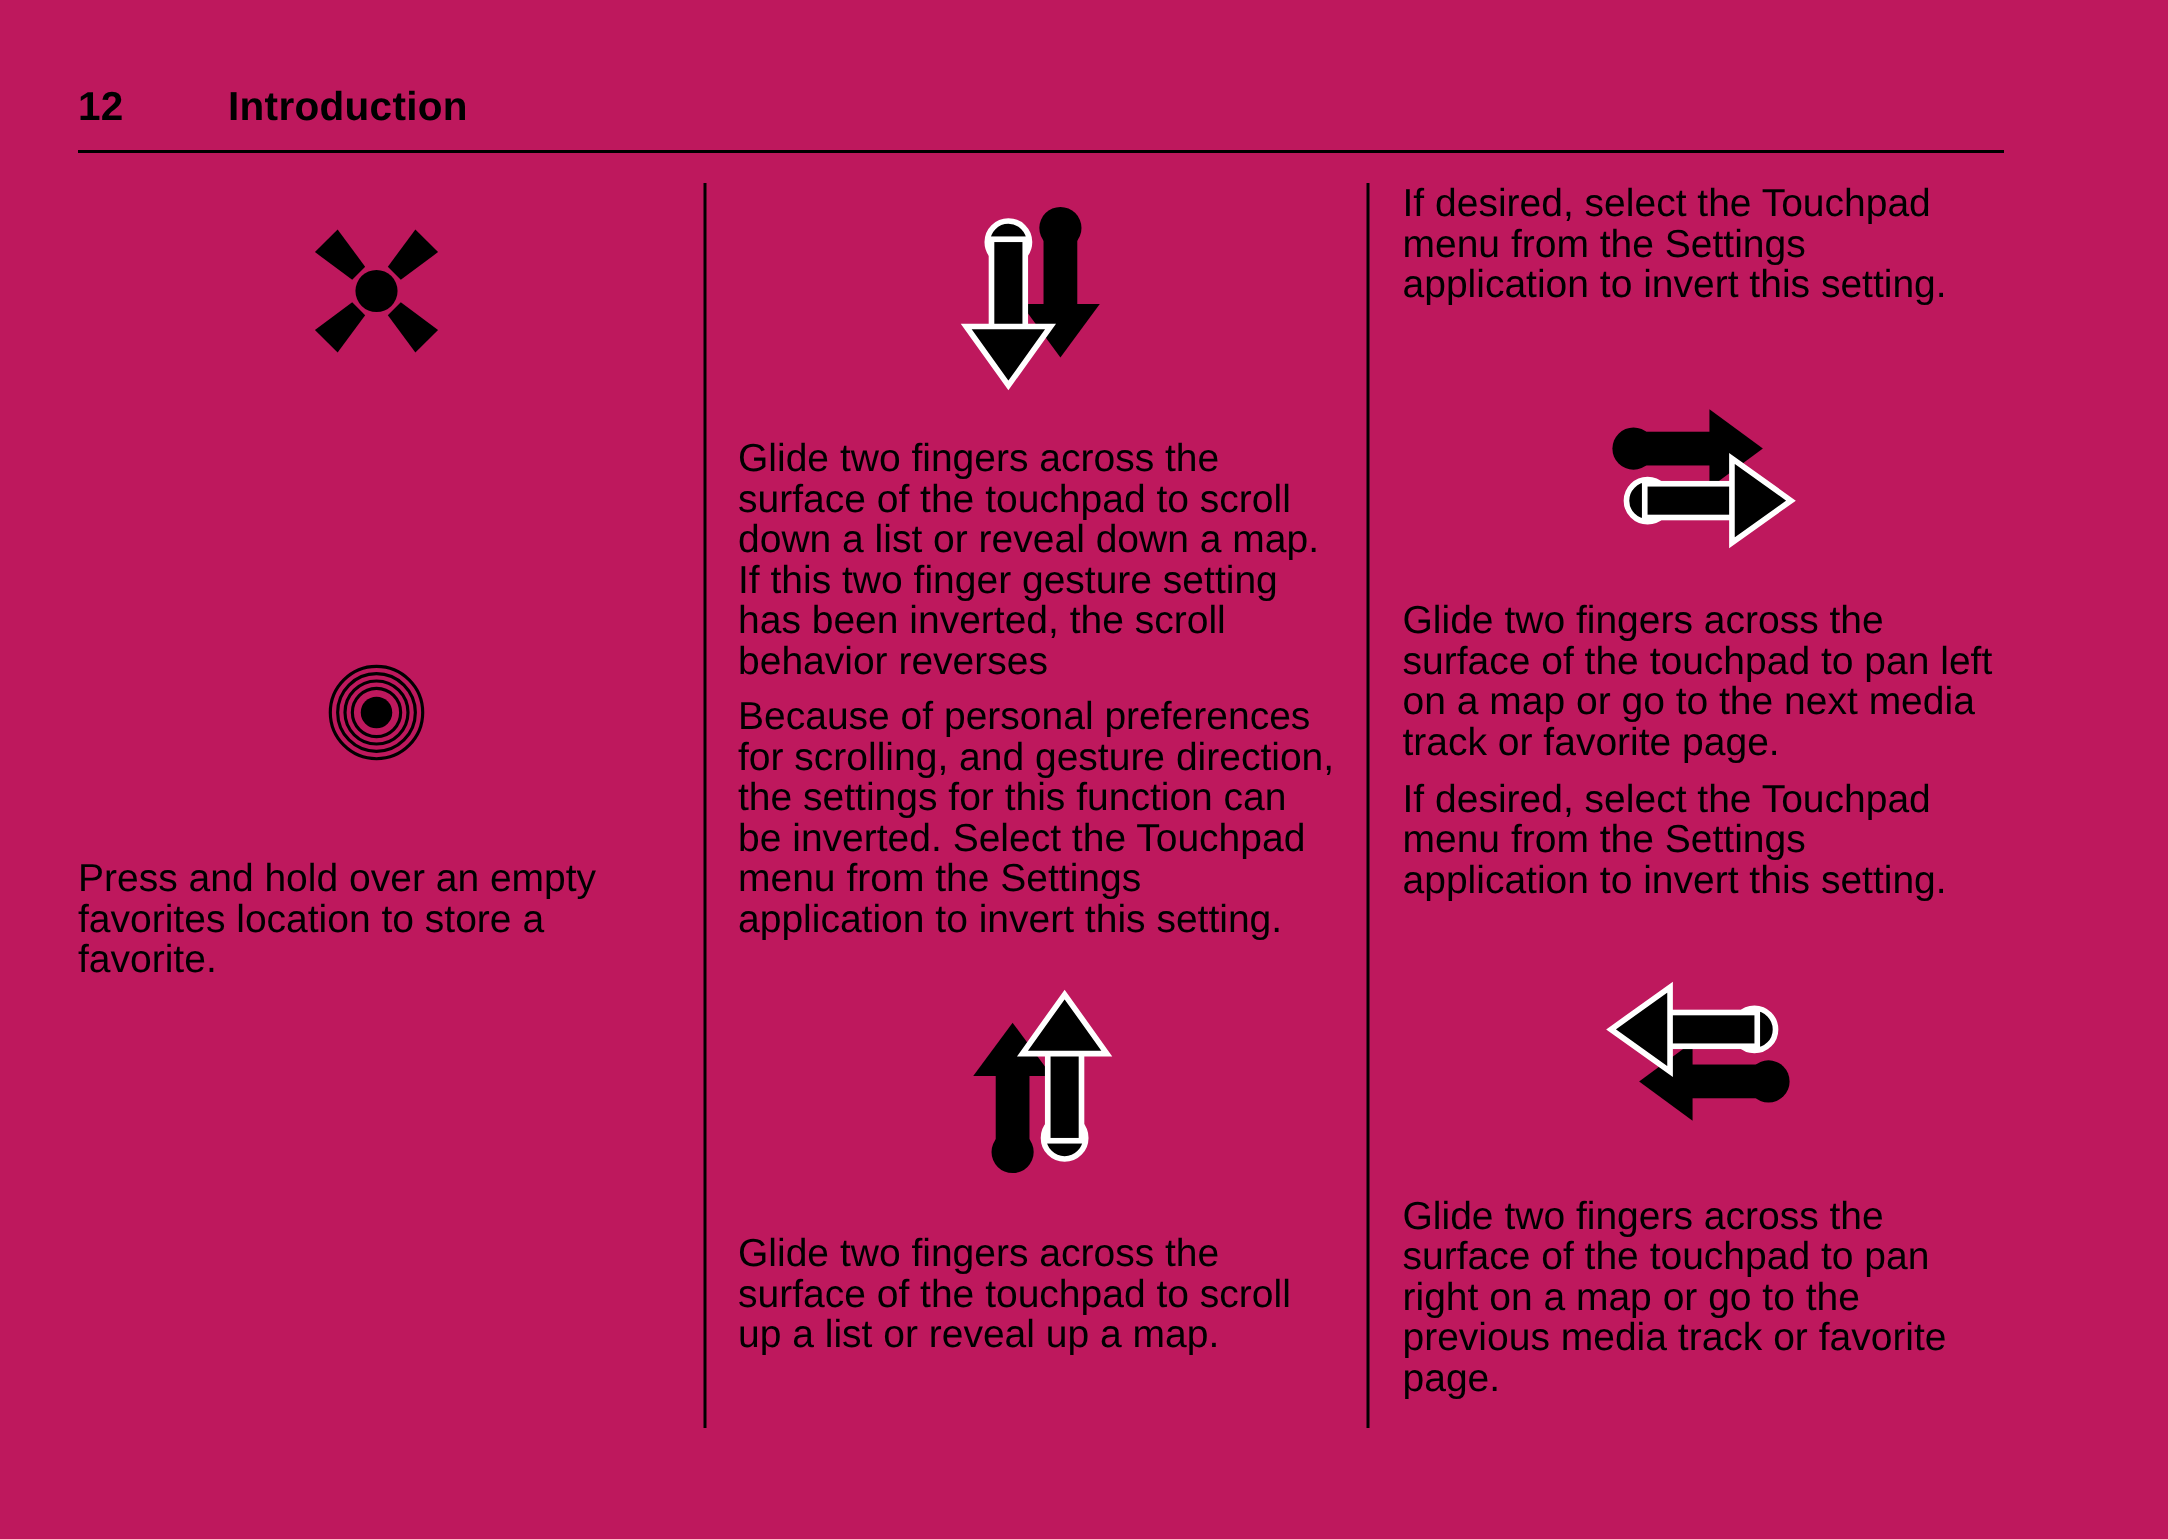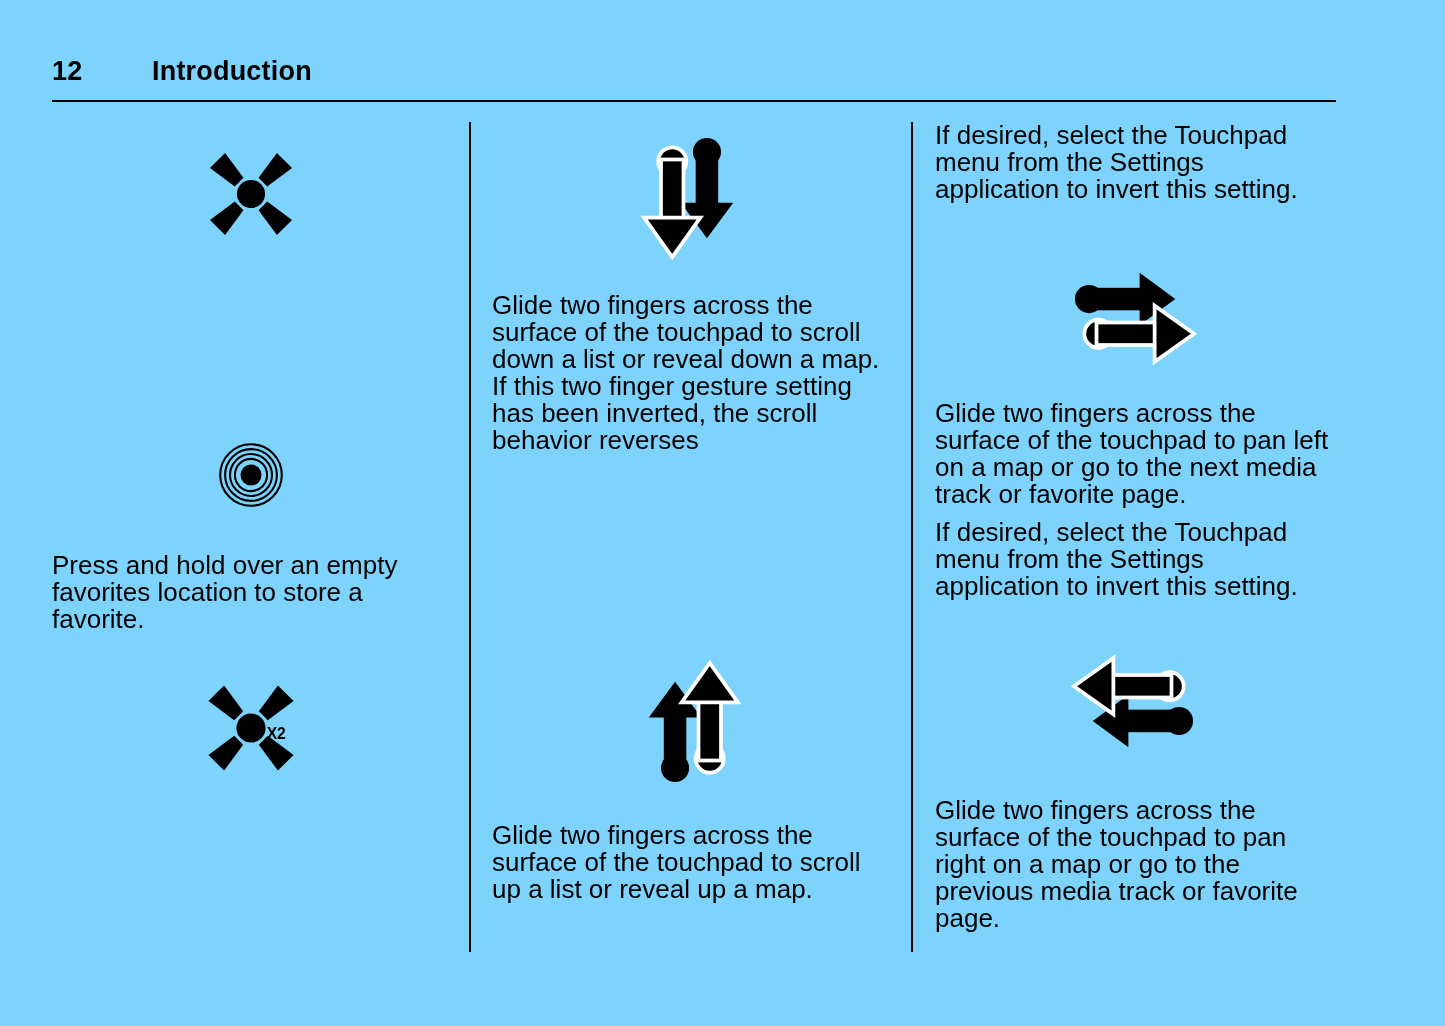--- a/index.html
+++ b/index.html
@@ -1,20 +1,20 @@
 <!DOCTYPE html>
 <html><head>
 <meta charset="utf-8">
 <style>
   html, body { margin: 0; padding: 0; background: #ffffff; }
   .page {
     position: relative;
     width: 1445px;
     height: 1026px;
-    background: #7dd3fc;
+    background: #be185d;
     font-family: "Liberation Sans", sans-serif;
     color: #000000;
     overflow: hidden;
   }
   .hdr-num, .hdr-title {
     position: absolute;
     top: 56px;
     font-size: 27px;
     font-weight: bold;
     letter-spacing: 0.2px;
@@ -87,51 +87,42 @@
   <div class="icon-wrap c1" style="top:440px">
     <svg width="70" height="70" viewBox="0 0 100 100">
       <circle cx="50" cy="50" r="15" fill="#000"></circle>
       <circle cx="50" cy="50" r="23" fill="none" stroke="#000" stroke-width="3"></circle>
       <circle cx="50" cy="50" r="30" fill="none" stroke="#000" stroke-width="3"></circle>
       <circle cx="50" cy="50" r="37" fill="none" stroke="#000" stroke-width="3"></circle>
       <circle cx="50" cy="50" r="44" fill="none" stroke="#000" stroke-width="3"></circle>
     </svg>
   </div>
 
-  <p class="body-text c1" style="top:552px">Press and hold over an empty favorites location to store a favorite.</p>
+  <p class="body-text c1" style="top:572px">Press and hold over an empty favorites location to store a favorite.</p>
 
-  <div class="icon-wrap c1" style="top:672px">
-    <svg width="112" height="112" viewBox="0 0 100 100">
-      <circle cx="50" cy="50" r="13" fill="#000"></circle>
-      <polygon points="12,26 26,12 43,35 35,43" fill="#000"></polygon>
-      <polygon points="88,26 74,12 57,35 65,43" fill="#000"></polygon>
-      <polygon points="12,74 26,88 43,65 35,57" fill="#000"></polygon>
-      <polygon points="88,74 74,88 57,65 65,57" fill="#000"></polygon>
-      <text x="64" y="60" font-size="14" font-weight="bold" fill="#000">X2</text>
-    </svg>
-  </div>
 
 
   <div class="icon-wrap c2" style="top:122px">
     <svg width="150" height="150" viewBox="0 0 160 160">
       <g fill="#000">
         <circle cx="97" cy="32" r="15"></circle>
         <rect x="85" y="30" width="24" height="60"></rect>
         <polygon points="69,86 125,86 97,124"></polygon>
       </g>
       <g fill="#000" stroke="#ffffff" stroke-width="4">
         <circle cx="60" cy="42" r="15"></circle>
         <rect x="48" y="40" width="24" height="66"></rect>
         <polygon points="30,102 90,102 60,144"></polygon>
       </g>
     </svg>
   </div>
 
   <p class="body-text c2" style="top:292px">Glide two fingers across the surface of the touchpad to scroll down a list or reveal down a map. If this two finger gesture setting has been inverted, the scroll behavior reverses</p>
 
+  <p class="body-text c2" style="top:464px">Because of personal preferences for scrolling, and gesture direction, the settings for this function can be inverted. Select the Touchpad menu from the Settings application to invert this setting.</p>
 
   <div class="icon-wrap c2" style="top:648px">
     <svg class="rot180" width="150" height="150" viewBox="0 0 160 160">
       <g fill="#000">
         <circle cx="97" cy="32" r="15"></circle>
         <rect x="85" y="30" width="24" height="60"></rect>
         <polygon points="69,86 125,86 97,124"></polygon>
       </g>
       <g fill="#000" stroke="#ffffff" stroke-width="4">
         <circle cx="60" cy="42" r="15"></circle>

